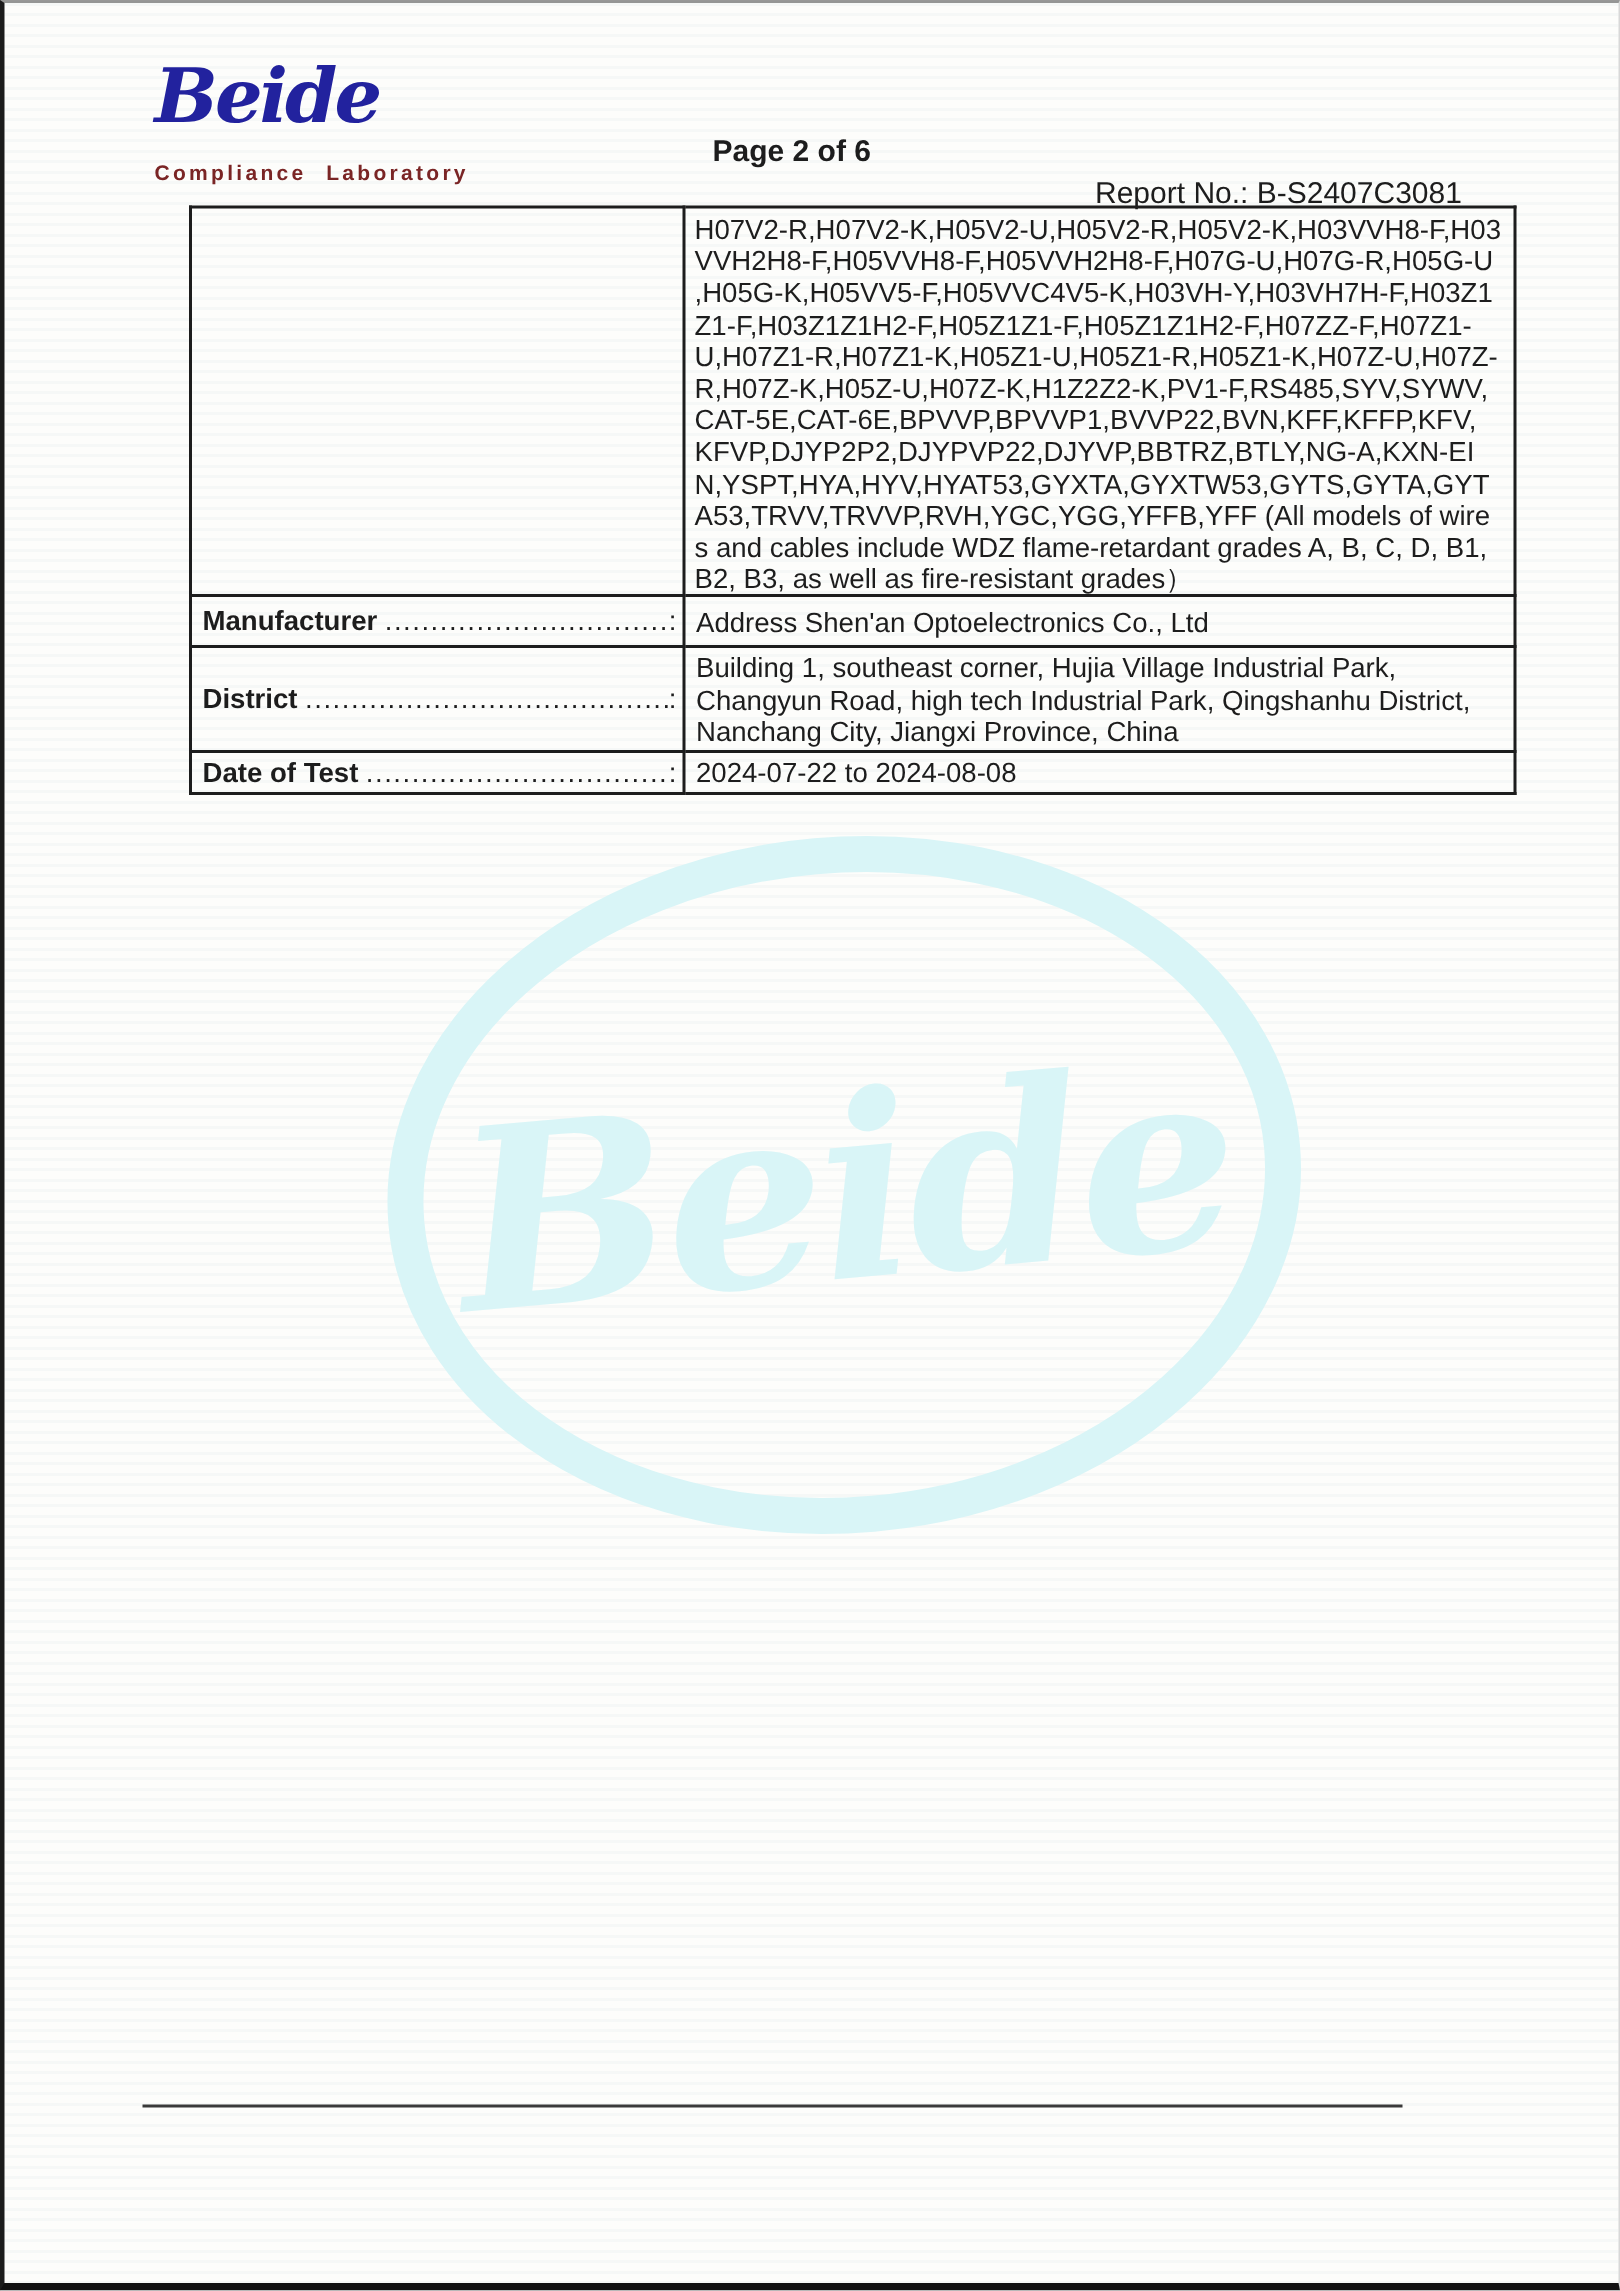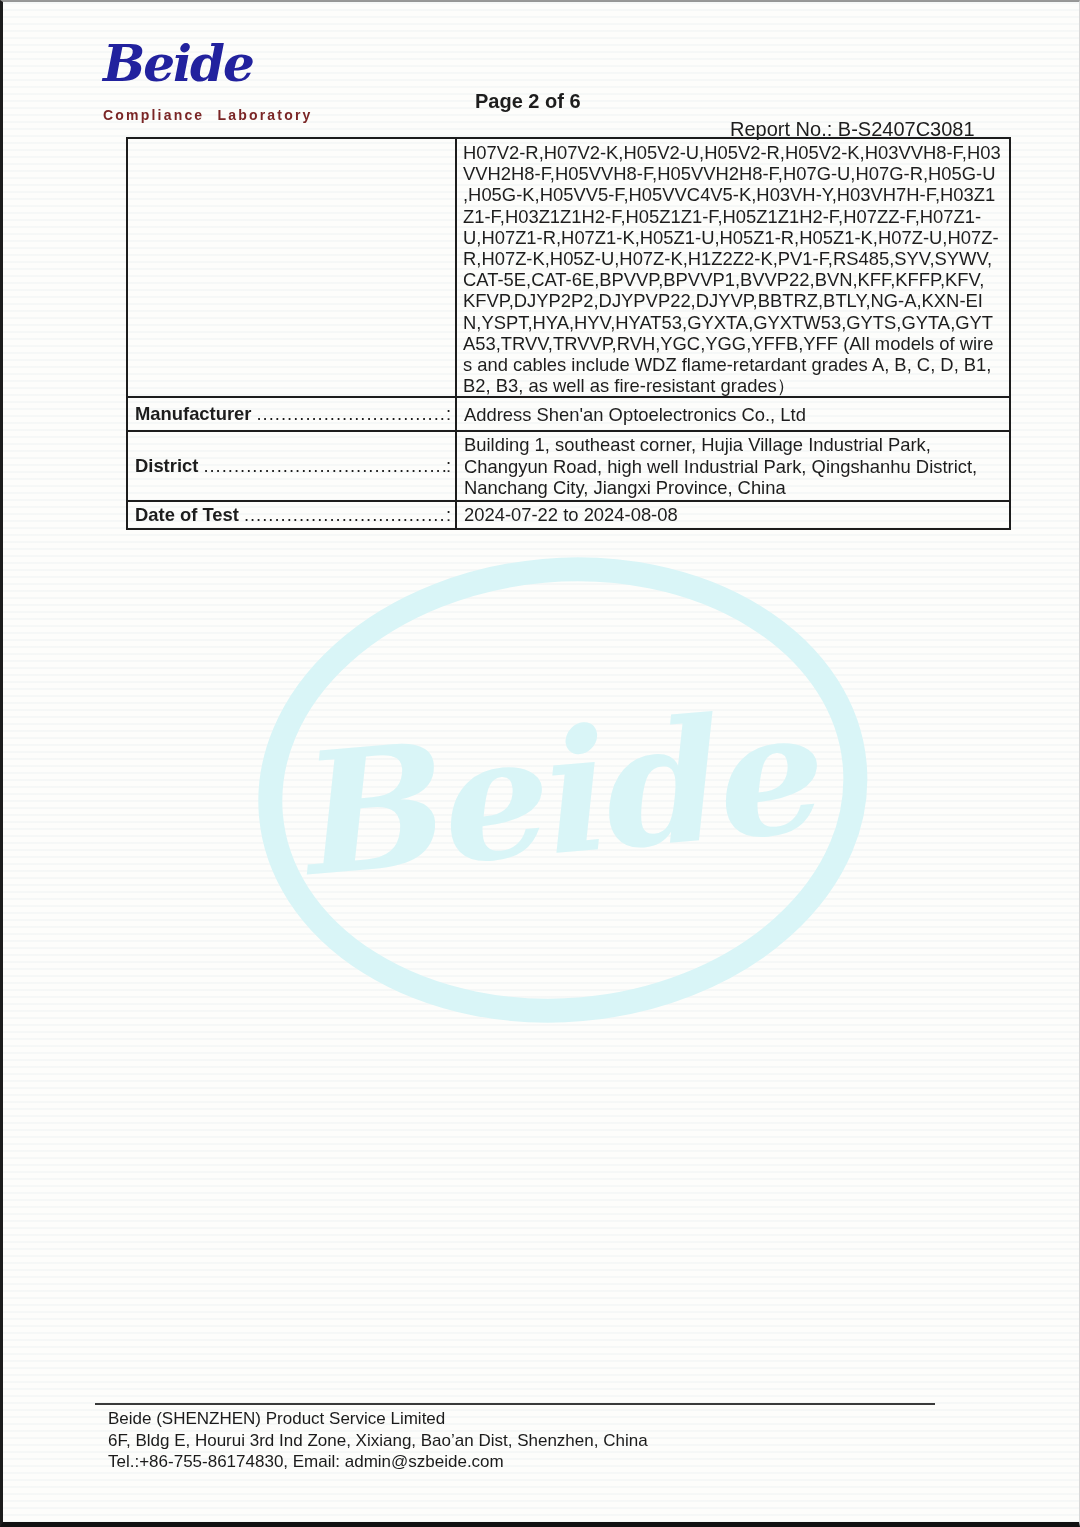--- a/index.html
+++ b/index.html
@@ -132,34 +132,31 @@
     </tr>
     <tr class="r-address">
       <td class="c1">
         <div class="label-line">
           <b>District</b>
           <span class="dots">....................................................................................................</span>
           <span>:</span>
         </div>
       </td>
       <td class="c2 value-cell">Building 1, southeast corner, Hujia Village Industrial Park,
-Changyun Road, high well Industrial Park, Qingshanhu District,
+Changyun Road, high tech Industrial Park, Qingshanhu District,
 Nanchang City, Jiangxi Province, China</td>
     </tr>
     <tr class="r-date">
       <td class="c1">
         <div class="label-line">
           <b>Date of Test</b>
           <span class="dots">....................................................................................................</span>
           <span>:</span>
         </div>
       </td>
       <td class="c2 value-cell">2024-07-22 to 2024-08-08</td>
     </tr>
   </tbody>
     </table>
 
   <div class="footer-rule"></div>
-  <div class="footer-text">Beide (SHENZHEN) Product Service Limited
-6F, Bldg E, Hourui 3rd Ind Zone, Xixiang, Bao’an Dist, Shenzhen, China
-Tel.:+86-755-86174830, Email: admin@szbeide.com</div>
 
 </div>
 
 </body></html>

